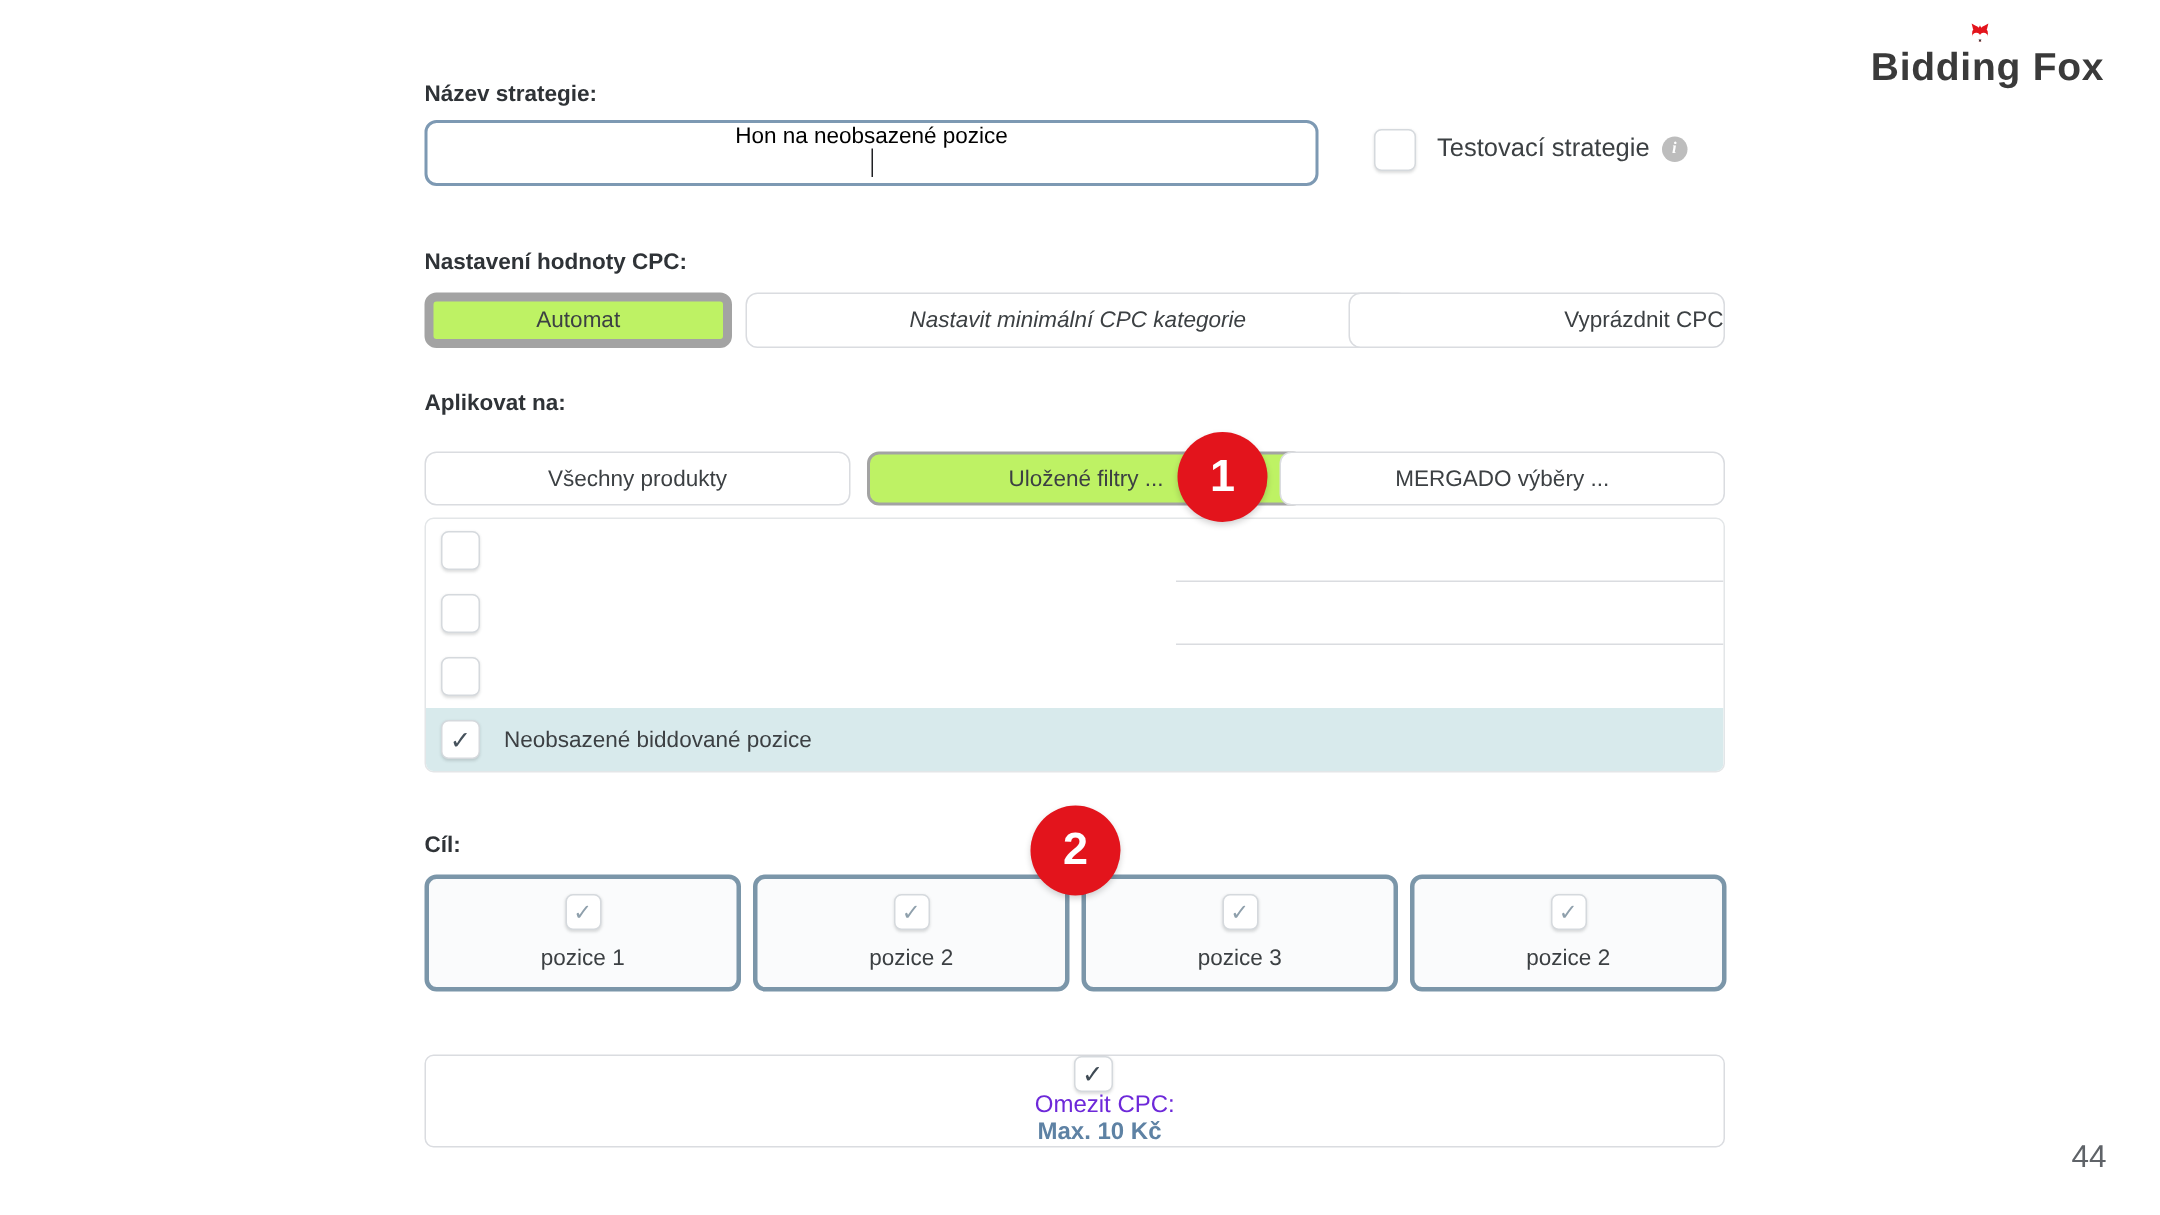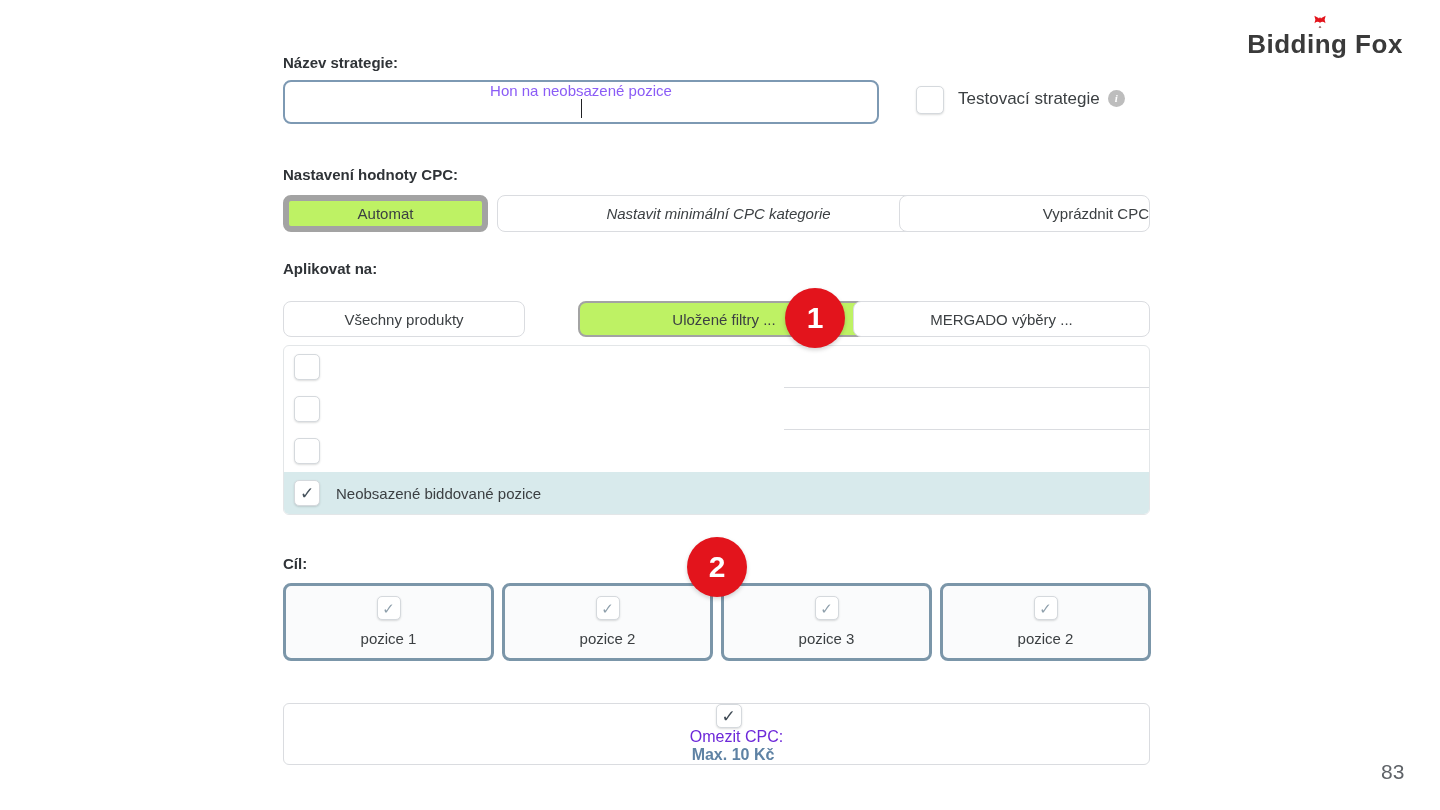--- a/index.html
+++ b/index.html
@@ -11,21 +11,21 @@
   .logo { left:1205px; top:15px; width:230px; height:45px; display:flex; align-items:center; }
   .logo svg { width:42px; height:42px; }
   .logo-text { font-size:26px; font-weight:bold; color:#3a3a3a; margin-left:10px; letter-spacing:0.5px; }
 
   
   .field-label { font-size:15px; font-weight:bold; color:#2f3337; }
 
   
   .name-input { left:283px; top:80px; width:596px; height:44px; border:2px solid #7d99b3;
                 border-radius:8px; background:#fff; display:flex; align-items:center;
-                padding:0 16px; font-size:15px; color:#8b5cf6; }
+                padding:0 16px; font-size:15px; color:#000000; }
   .caret { display:inline-block; width:1.5px; height:19px; background:#202124; margin-left:1px; vertical-align:middle; }
 
   
   .checkbox { background:#fff; border:1px solid #d5d9dd; border-radius:5px;
               box-shadow:0 1px 2px rgba(60,64,67,.18); display:flex;
               align-items:center; justify-content:center; }
   .checkbox .mark { font-size:17px; line-height:1; }
 
   
   .test-box { left:916px; top:86px; width:28px; height:28px; }
@@ -109,21 +109,21 @@
   <span>Automat</span>
 </div>
 <div class="btn" style="left:497px; top:195px; width:443px;font-style:italic;">
   <span>Nastavit minimální CPC kategorie</span>
 </div>
 <div class="btn" style="left:899px; top:195px; width:251px;justify-content:flex-end;">
   <span>Vyprázdnit CPC</span>
 </div>
 
 <div class="abs field-label" style="left:283px; top:260px;">Aplikovat na:</div>
-<div class="btn" style="left:283px; top:301px; width:242px; height:36px;">
+<div class="btn" style="left:283px; top:301px; width:284px; height:36px;">
   <span>Všechny produkty</span>
 </div>
 <div class="btn selected" style="left:578px; top:301px; width:292px; height:36px; border-width:2px;">
   <span>Uložené filtry ...</span>
 </div>
 <div class="btn" style="left:853px; top:301px; width:297px; height:36px;">
   <span>MERGADO výběry ...</span>
 </div>
 <div class="badge" style="left:785px; top:288px;">1</div>
 
@@ -177,13 +177,13 @@
 </div>
 
 <div class="abs limit-box">
   <div class="checkbox">
       <span class="mark">✓</span>
     </div>
   <span class="limit-label">Omezit CPC:</span>
   <span class="limit-value">Max. 10 Kč</span>
 </div>
 
-<div class="abs page-number">83</div>
+<div class="abs page-number">44</div>
 
 </body></html>

